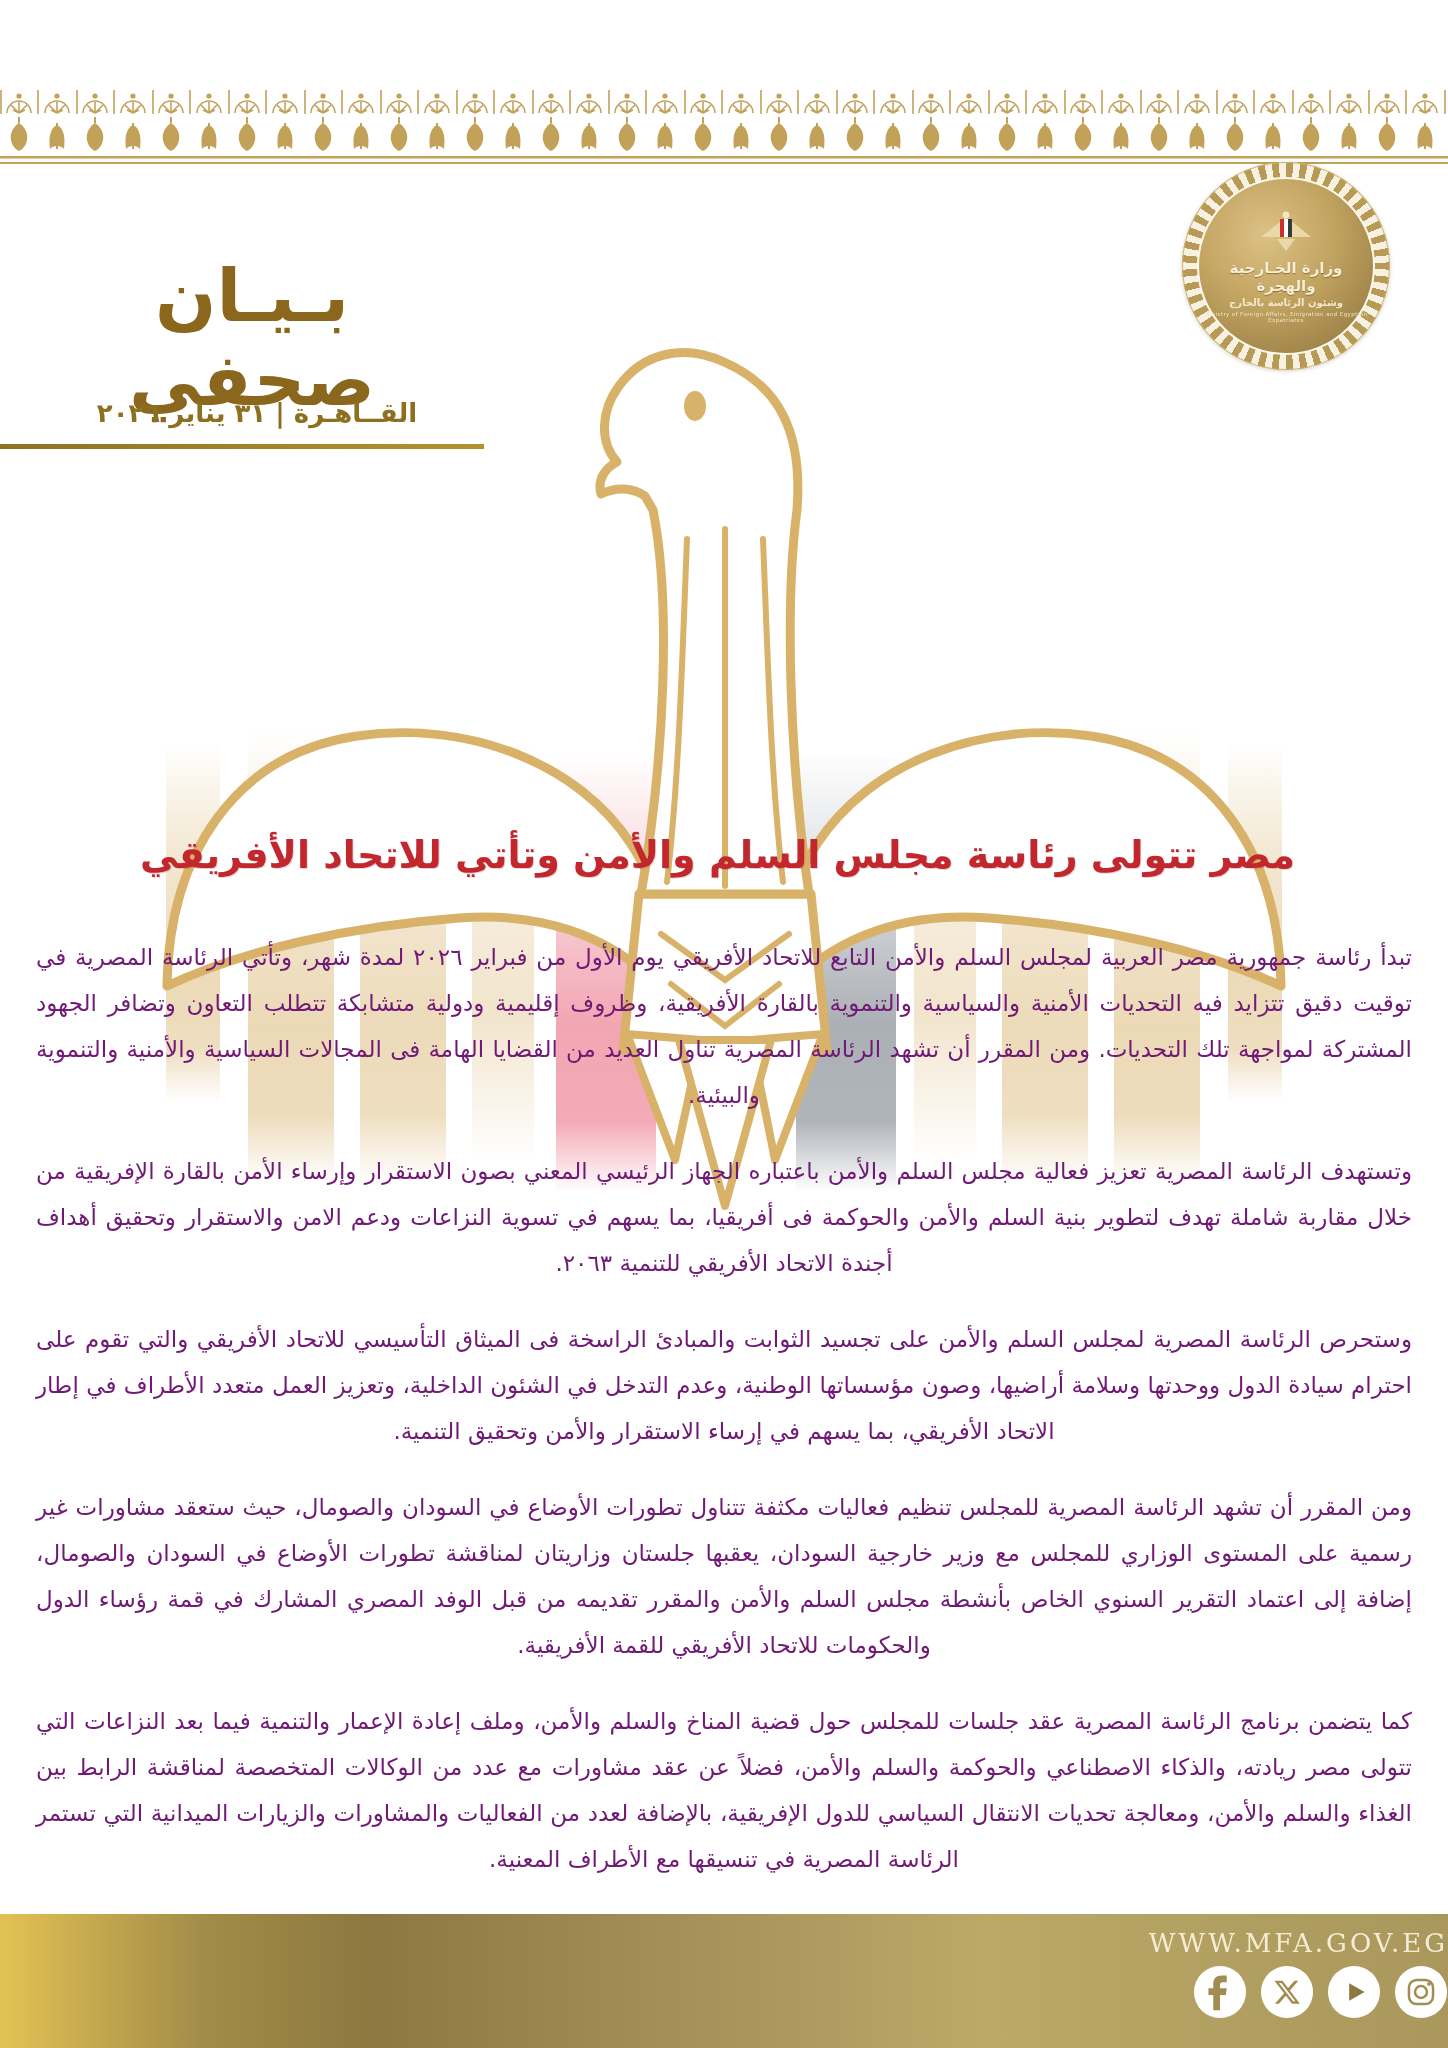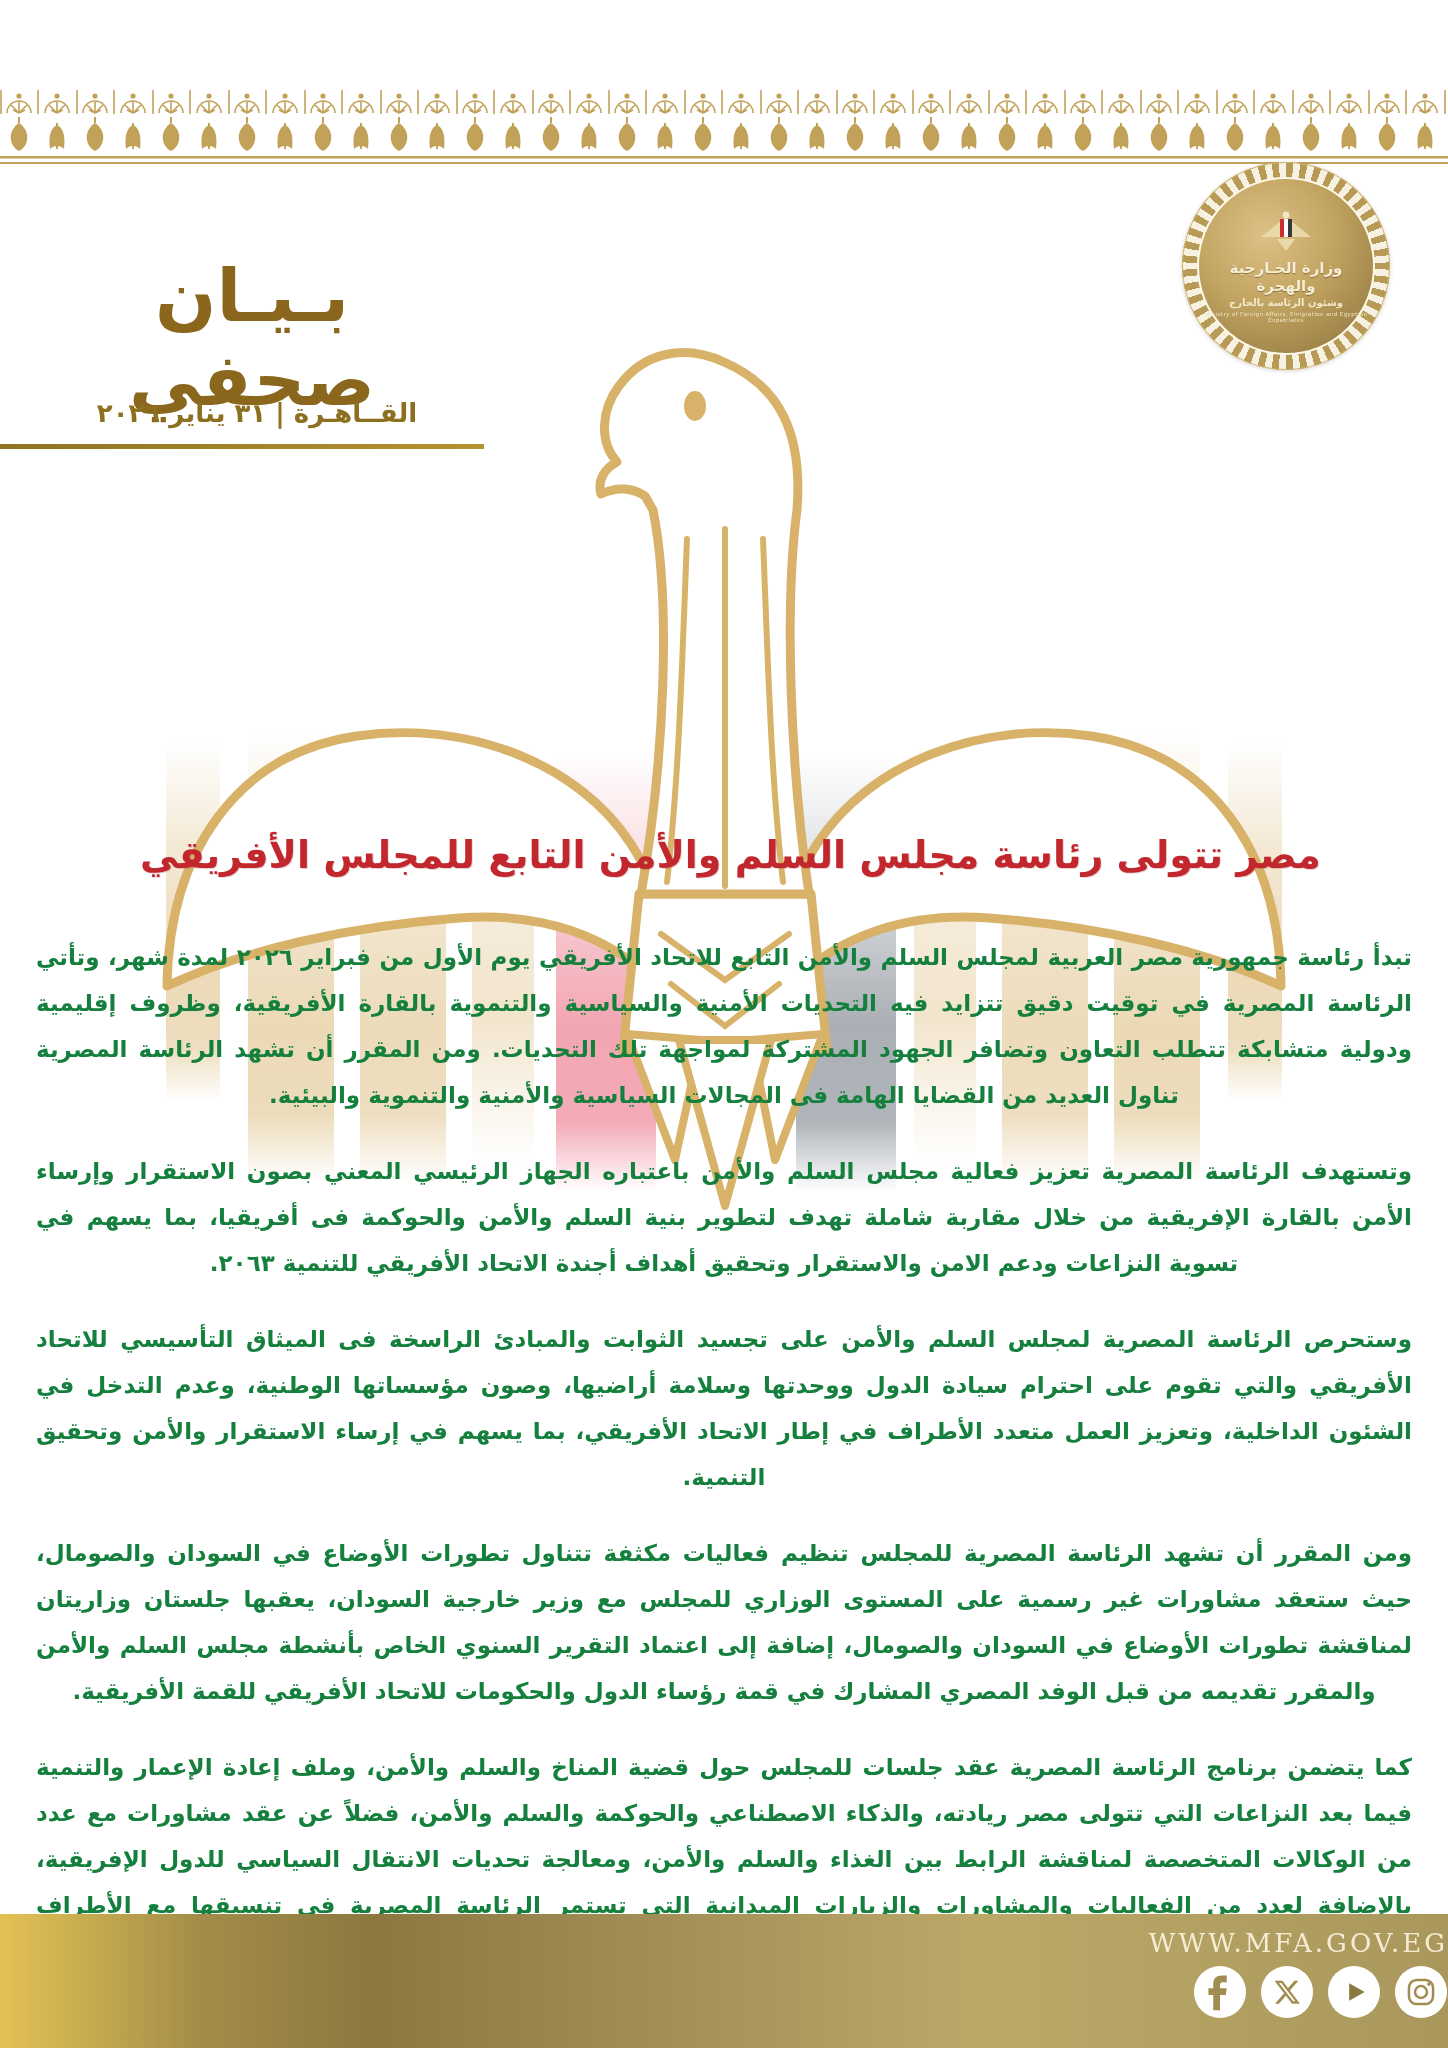--- a/index.html
+++ b/index.html
@@ -31,21 +31,21 @@
   .watermark{position:absolute;left:0;top:0;width:1448px;height:2048px;z-index:0;pointer-events:none;}
   .stripe{position:absolute;border-radius:1px;}
   .eagle{position:absolute;left:139px;top:292px;}
   
   .headline{position:absolute;top:788px;left:140px;right:36px;z-index:2;direction:rtl;
             text-align:justify;text-align-last:left;font-size:38px;font-weight:700;
             color:#c1272d;line-height:1.32;text-shadow:1px 1px 0 rgba(120,20,20,.18);}
   
   .body-text{position:absolute;top:892px;left:36px;right:36px;z-index:2;direction:rtl;}
   .body-text p{margin:0 0 30px 0;text-align:justify;text-align-last:center;
-               font-size:23px;font-weight:700;color:#15803d;line-height:46px;}
+               font-size:23px;font-weight:400;color:#701a75;line-height:46px;}
   
   .footer-bar{position:absolute;left:0;top:1872px;width:1448px;height:144px;z-index:2;
       background:linear-gradient(90deg,#e3c254 0%,#a28c48 14%,#8c7840 26%,#a6915a 48%,#bca968 68%,#b19f61 86%,#a9975c 100%);
       display:flex;flex-direction:column;align-items:flex-end;}
   .site-url{margin-top:14px;font-family:"DejaVu Serif",serif;font-size:26px;letter-spacing:3px;
             color:#f5ecd4;direction:ltr;}
   .social-row{display:flex;flex-direction:row;gap:13px;margin-top:7px;direction:ltr;}
   .social-icon{width:54px;height:54px;}
 </style>
 </head>
@@ -134,21 +134,21 @@
         <rect x="27" y="10" width="4" height="18" fill="#ffffff"></rect>
         <rect x="31" y="10" width="4" height="18" fill="#3a3a3a"></rect>
         <path d="M20 30 L38 30 L29 42 Z" fill="#e9d9a8"></path>
       </svg>
       <div class="seal-ar1" dir="rtl">وزارة الخـارجية والهجرة</div>
       <div class="seal-ar2" dir="rtl">وشئون الرئاسة بالخارج</div>
       <div class="seal-en">Ministry of Foreign Affairs, Emigration and Egyptian Expatriates</div>
     </div>
   </div>
 
-  <div class="headline">مصر تتولى رئاسة مجلس السلم والأمن التابع للمجلس الأفريقي</div>
+  <div class="headline">مصر تتولى رئاسة مجلس السلم والأمن وتأتي للاتحاد الأفريقي</div>
 
   <div class="body-text">
     <p>تبدأ رئاسة جمهورية مصر العربية لمجلس السلم والأمن التابع للاتحاد الأفريقي يوم الأول من فبراير ٢٠٢٦ لمدة شهر، وتأتي الرئاسة المصرية في توقيت دقيق تتزايد فيه التحديات الأمنية والسياسية والتنموية بالقارة الأفريقية، وظروف إقليمية ودولية متشابكة تتطلب التعاون وتضافر الجهود المشتركة لمواجهة تلك التحديات. ومن المقرر أن تشهد الرئاسة المصرية تناول العديد من القضايا الهامة فى المجالات السياسية والأمنية والتنموية والبيئية.</p>
     <p>وتستهدف الرئاسة المصرية تعزيز فعالية مجلس السلم والأمن باعتباره الجهاز الرئيسي المعني بصون الاستقرار وإرساء الأمن بالقارة الإفريقية من خلال مقاربة شاملة تهدف لتطوير بنية السلم والأمن والحوكمة فى أفريقيا، بما يسهم في تسوية النزاعات ودعم الامن والاستقرار وتحقيق أهداف أجندة الاتحاد الأفريقي للتنمية ٢٠٦٣.</p>
     <p>وستحرص الرئاسة المصرية لمجلس السلم والأمن على تجسيد الثوابت والمبادئ الراسخة فى الميثاق التأسيسي للاتحاد الأفريقي والتي تقوم على احترام سيادة الدول ووحدتها وسلامة أراضيها، وصون مؤسساتها الوطنية، وعدم التدخل في الشئون الداخلية، وتعزيز العمل متعدد الأطراف في إطار الاتحاد الأفريقي، بما يسهم في إرساء الاستقرار والأمن وتحقيق التنمية.</p>
     <p>ومن المقرر أن تشهد الرئاسة المصرية للمجلس تنظيم فعاليات مكثفة تتناول تطورات الأوضاع في السودان والصومال، حيث ستعقد مشاورات غير رسمية على المستوى الوزاري للمجلس مع وزير خارجية السودان، يعقبها جلستان وزاريتان لمناقشة تطورات الأوضاع في السودان والصومال، إضافة إلى اعتماد التقرير السنوي الخاص بأنشطة مجلس السلم والأمن والمقرر تقديمه من قبل الوفد المصري المشارك في قمة رؤساء الدول والحكومات للاتحاد الأفريقي للقمة الأفريقية.</p>
     <p>كما يتضمن برنامج الرئاسة المصرية عقد جلسات للمجلس حول قضية المناخ والسلم والأمن، وملف إعادة الإعمار والتنمية فيما بعد النزاعات التي تتولى مصر ريادته، والذكاء الاصطناعي والحوكمة والسلم والأمن، فضلاً عن عقد مشاورات مع عدد من الوكالات المتخصصة لمناقشة الرابط بين الغذاء والسلم والأمن، ومعالجة تحديات الانتقال السياسي للدول الإفريقية، بالإضافة لعدد من الفعاليات والمشاورات والزيارات الميدانية التي تستمر الرئاسة المصرية في تنسيقها مع الأطراف المعنية.</p>
   </div>
 
   <div class="footer-bar">

